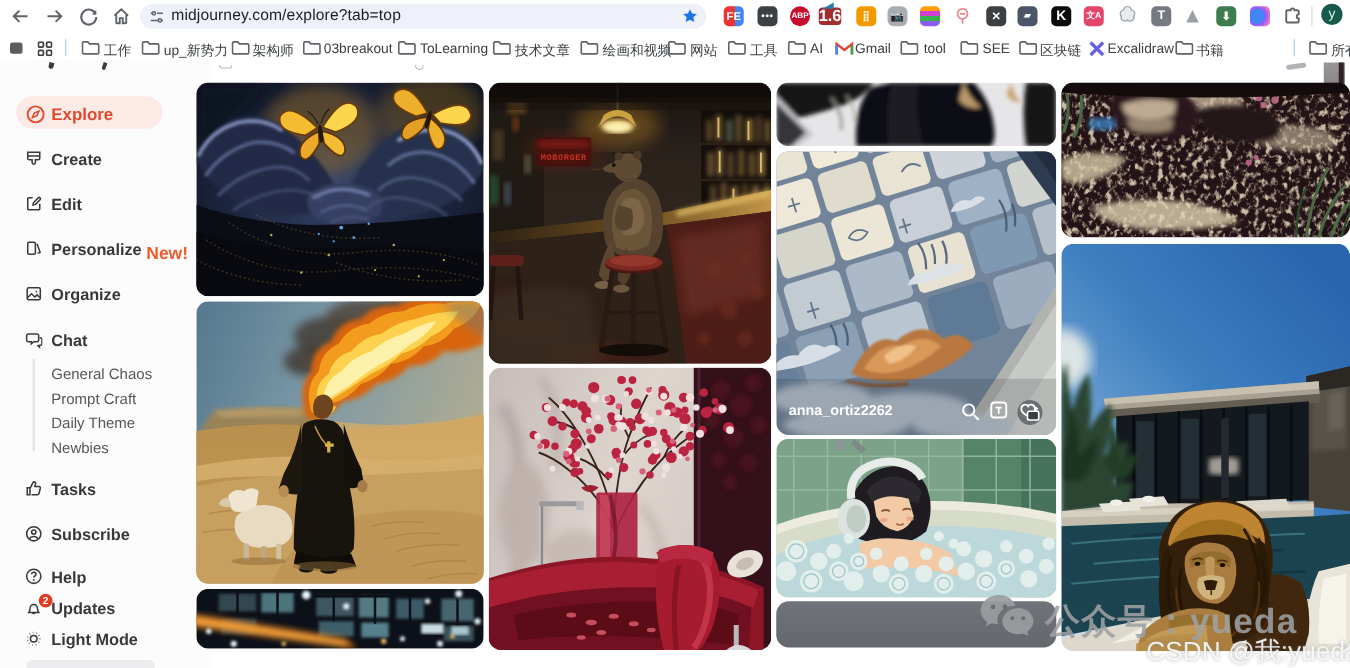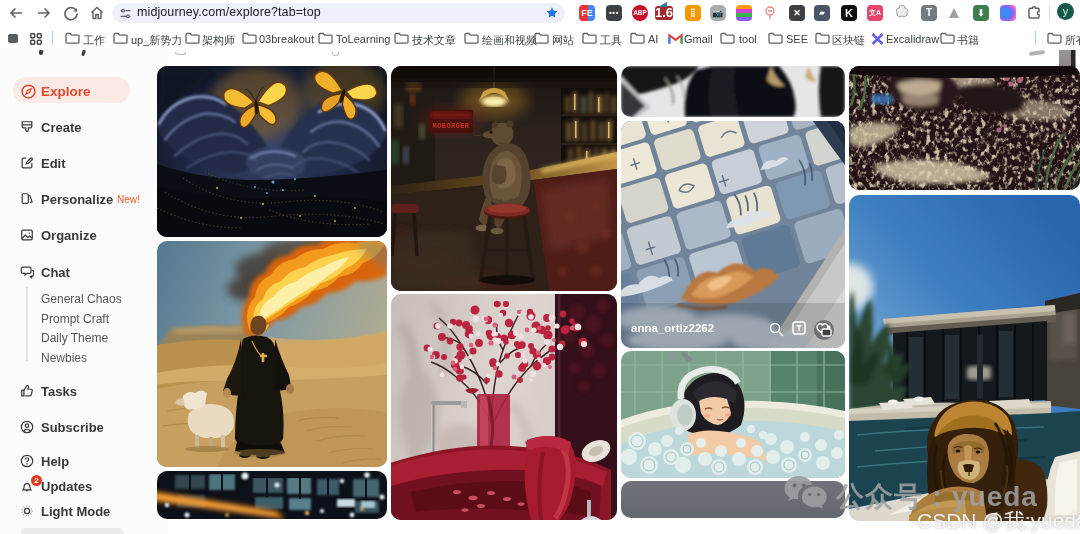--- a/index.html
+++ b/index.html
@@ -195,21 +195,21 @@
     <svg class="nico" style="top:108px" viewBox="0 0 16 16" fill="none" stroke="#3a3a3a" stroke-width="1.4">
         <path d="M13.5 8v4.5a1 1 0 0 1-1 1h-9a1 1 0 0 1-1-1v-9a1 1 0 0 1 1-1H7"></path>
         <path d="M9.5 8.6 13.8 4.3a1.2 1.2 0 0 0-1.7-1.7L7.8 6.9l-.5 2.2z"></path>
       </svg>
     <div class="nav" style="top:108px">Edit</div>
     <svg class="nico" style="top:144px" viewBox="0 0 16 16" fill="none" stroke="#3a3a3a" stroke-width="1.4">
         <rect x="2.5" y="2" width="7" height="11" rx="1.2"></rect>
         <path d="M11 3.5l2.8 7.7-2.3 1"></path>
       </svg>
     <div class="nav" style="top:144px">Personalize</div>
-    <div class="abs" style="left:117px;top:146px;font-size:10px;font-weight:400;color:#f05a28">New!</div>
+    <div class="abs" style="left:117px;top:146px;font-size:14px;font-weight:700;color:#f05a28">New!</div>
     <svg class="nico" style="top:180px" viewBox="0 0 16 16" fill="none" stroke="#3a3a3a" stroke-width="1.4">
         <rect x="2" y="2.5" width="12" height="11" rx="1.5"></rect>
         <path d="M2.5 11.5 6 8l3 3 2-2 2.5 2.5"></path>
         <circle cx="10.5" cy="6" r="0.8" fill="#3a3a3a" stroke="none"></circle>
       </svg>
     <div class="nav" style="top:180px">Organize</div>
     <svg class="nico" style="top:217px" viewBox="0 0 16 16" fill="none" stroke="#3a3a3a" stroke-width="1.4">
         <path d="M3 2.5h8a1.5 1.5 0 0 1 1.5 1.5v4a1.5 1.5 0 0 1-1.5 1.5H8l-2.2 2V9.5H3A1.5 1.5 0 0 1 1.5 8V4A1.5 1.5 0 0 1 3 2.5z"></path>
         <path d="M13.5 6h.5A1.5 1.5 0 0 1 15.5 7.5v3.8a1.5 1.5 0 0 1-1.5 1.5h-.8v1.7l-2-1.7"></path>
       </svg>

